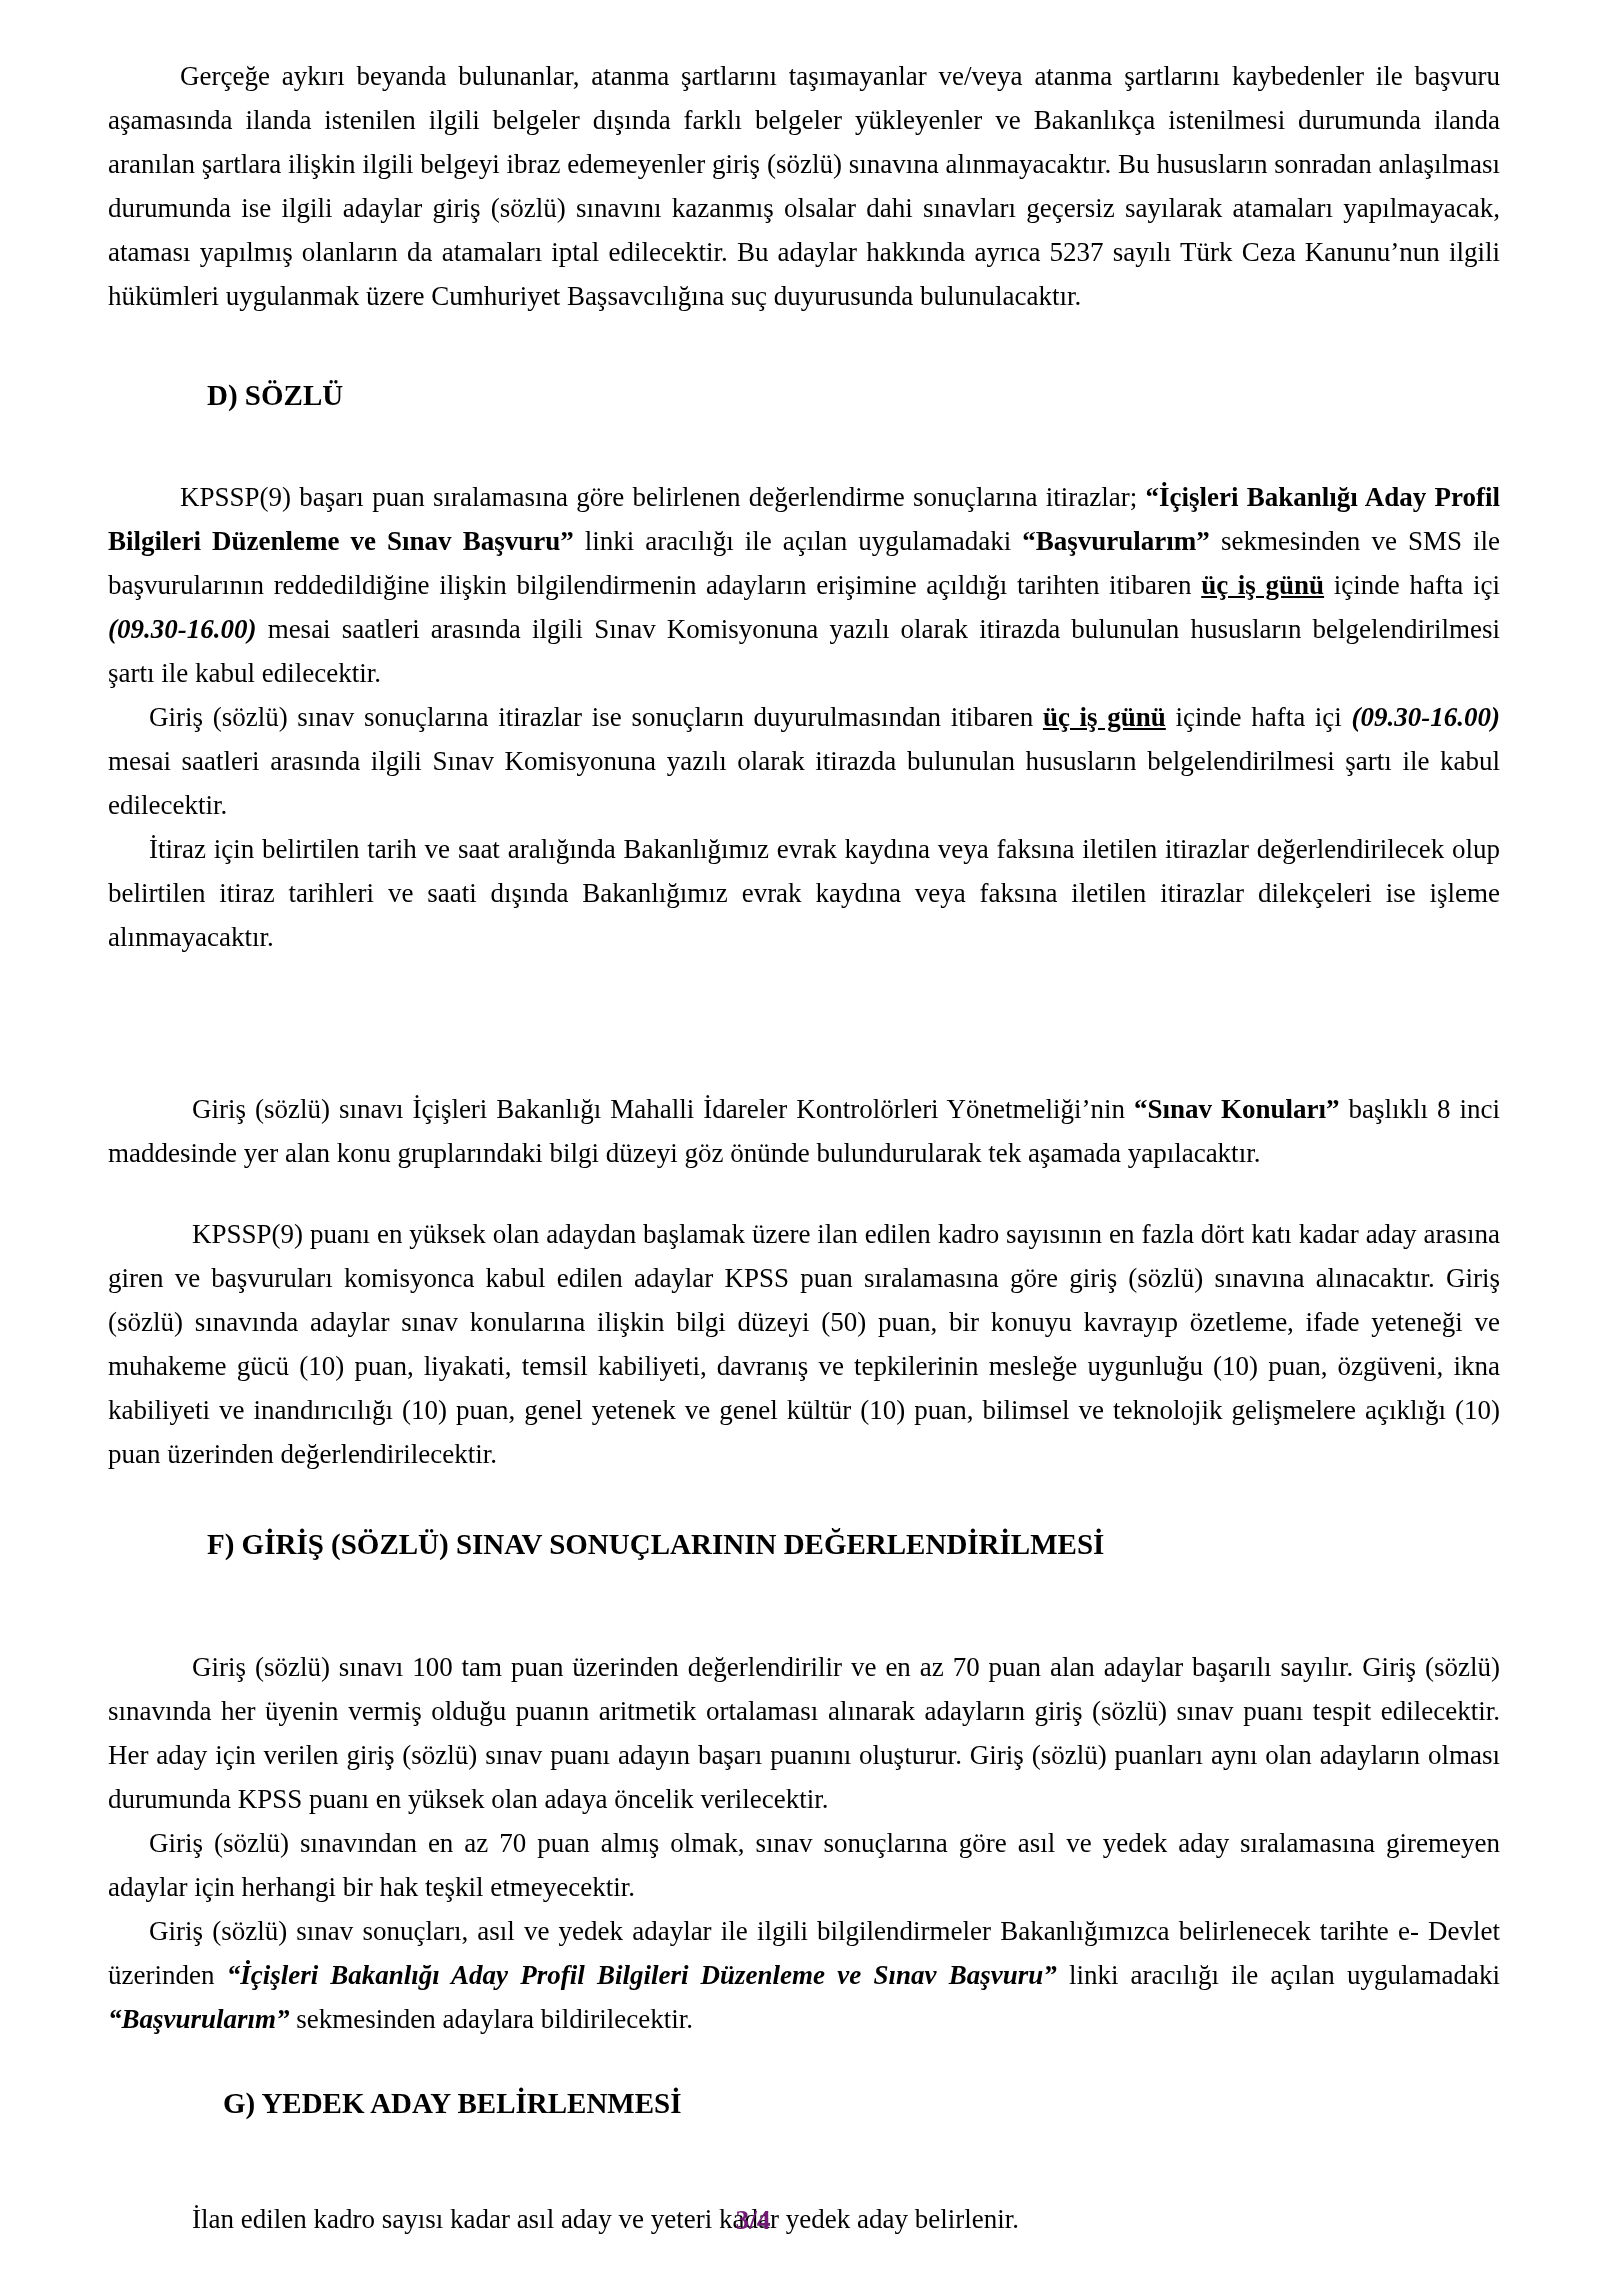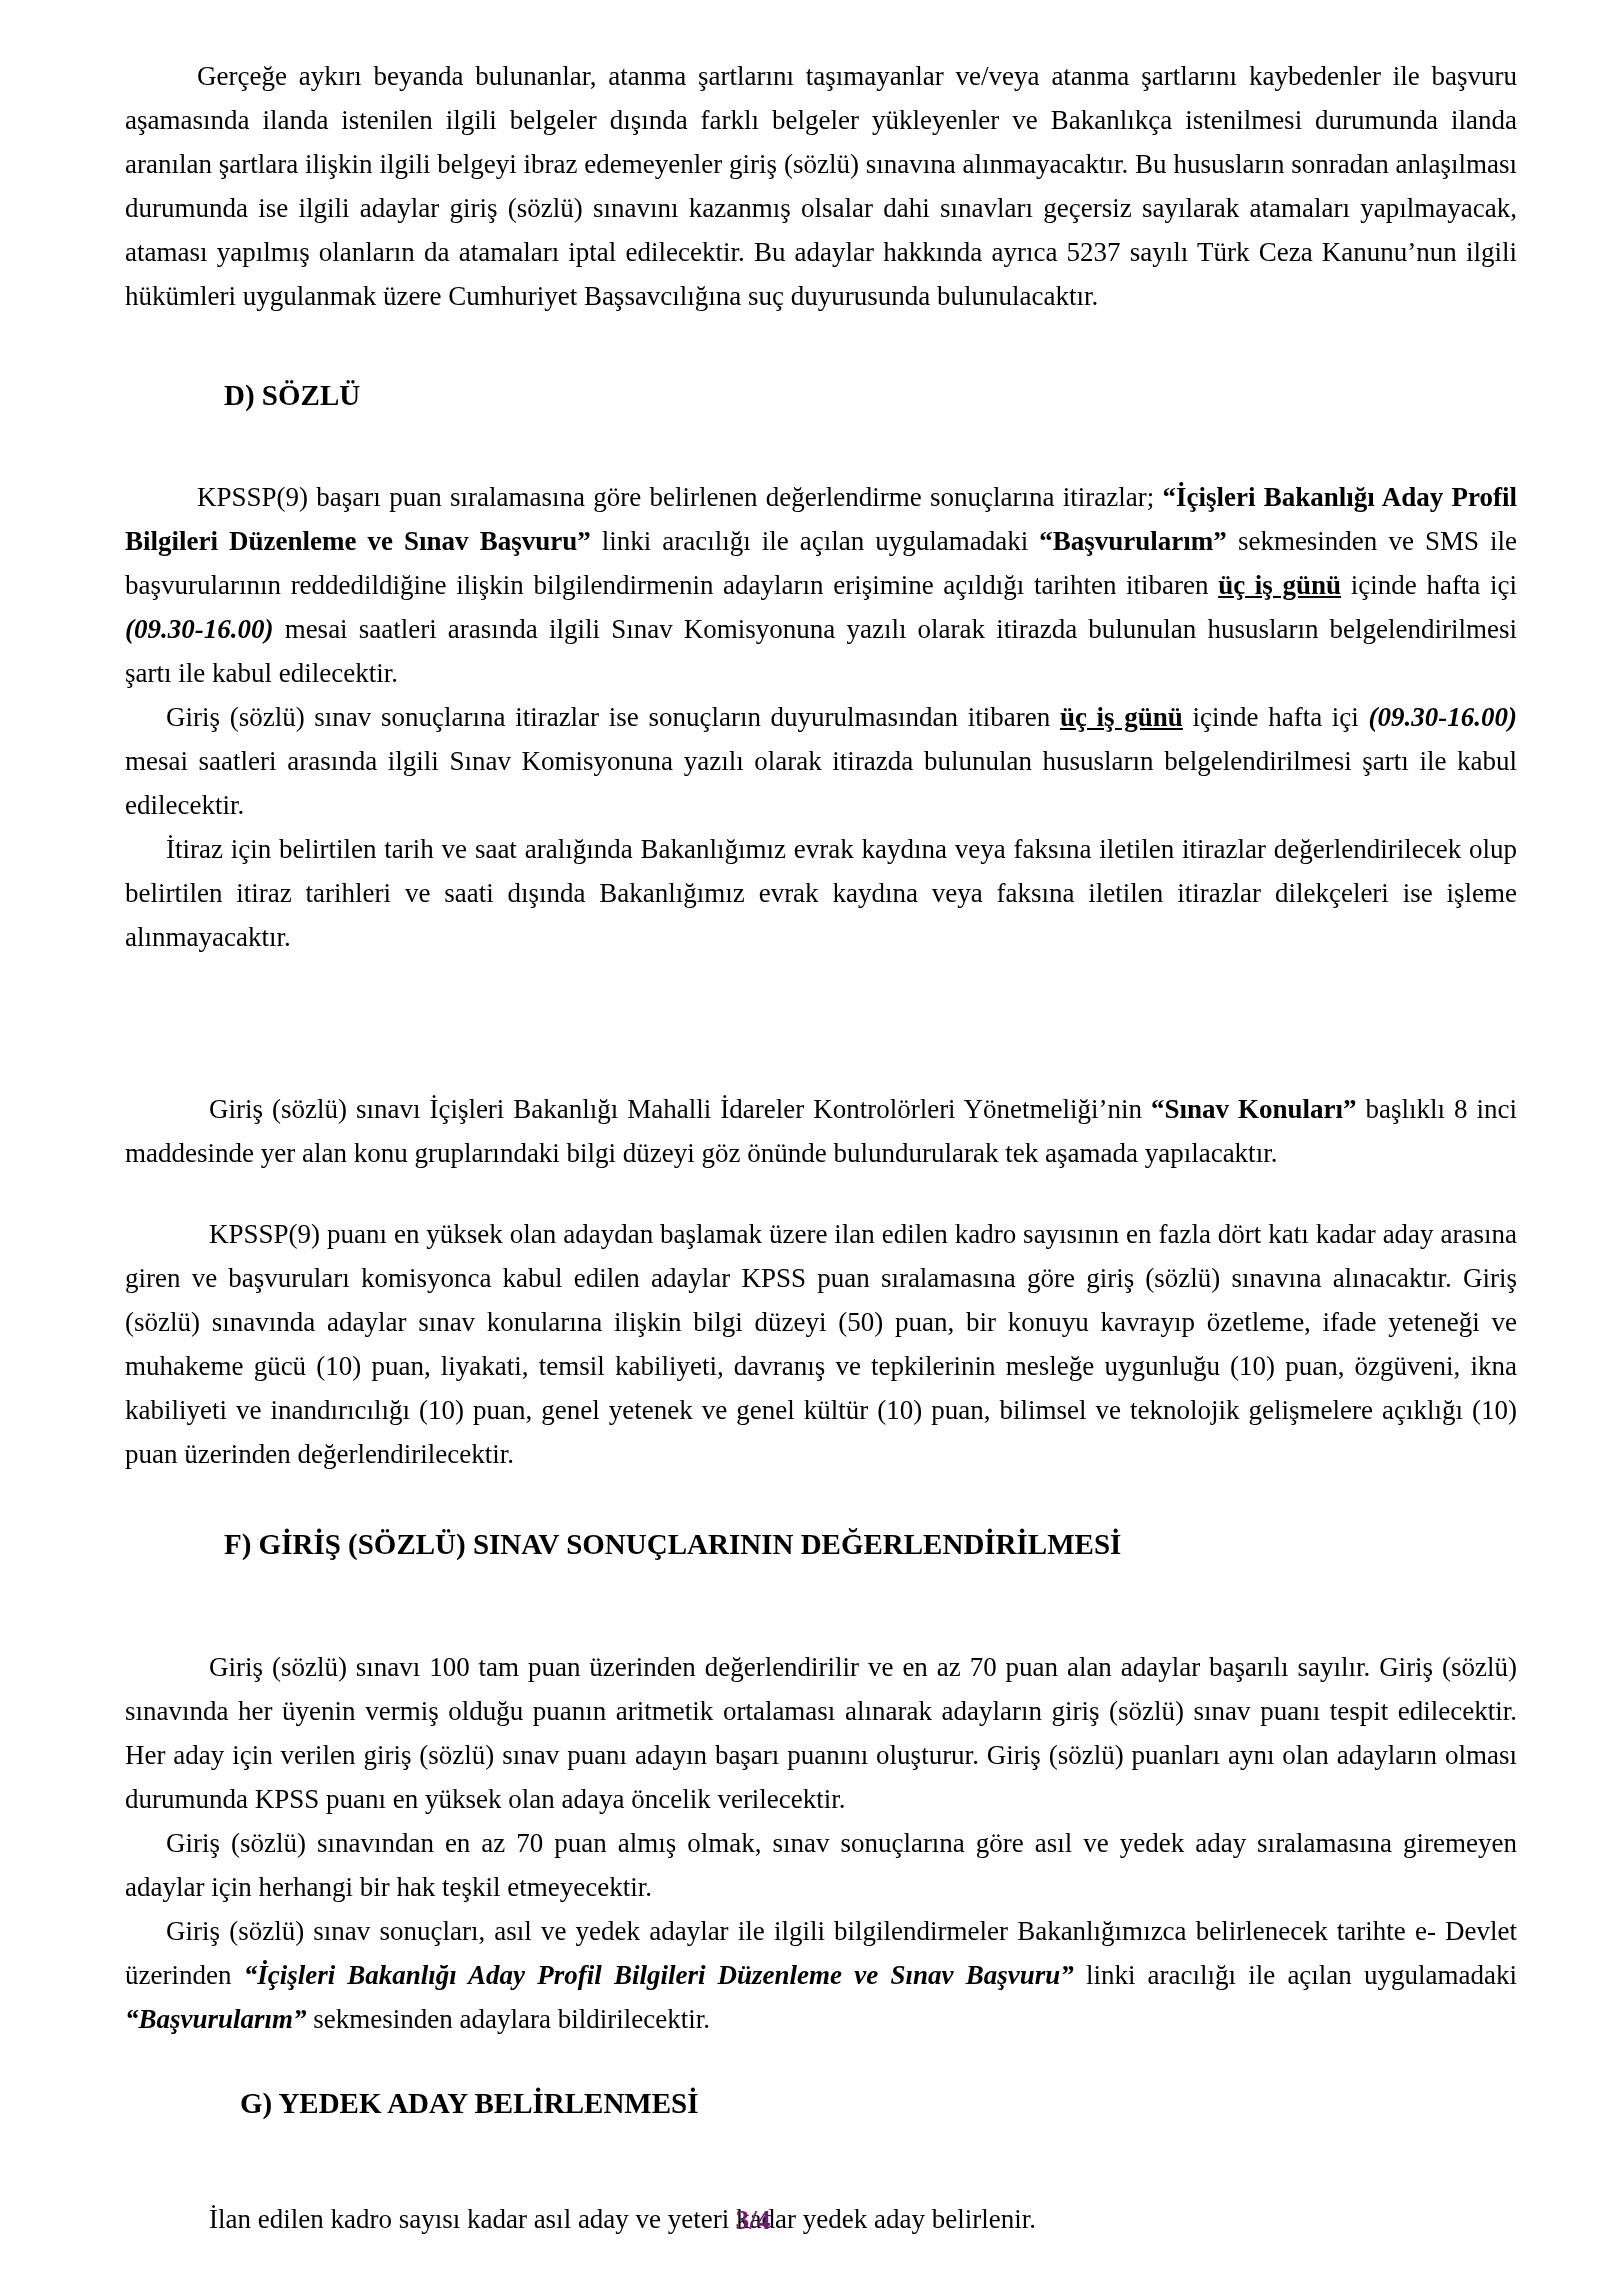--- a/index.html
+++ b/index.html
@@ -13,21 +13,21 @@
     width: 1622px;
     height: 2295px;
     background: #ffffff;
     font-family: "Liberation Serif", "DejaVu Serif", serif;
     color: #000000;
     box-sizing: border-box;
     overflow: hidden;
   }
   .content {
     position: absolute;
-    left: 125px;
+    left: 108px;
     top: 0;
     width: 1392px;
   }
   p.para {
     margin: 0;
     font-size: 27px;
     line-height: 44px;
     text-align: justify;
     text-justify: inter-word;
     letter-spacing: 0px;

